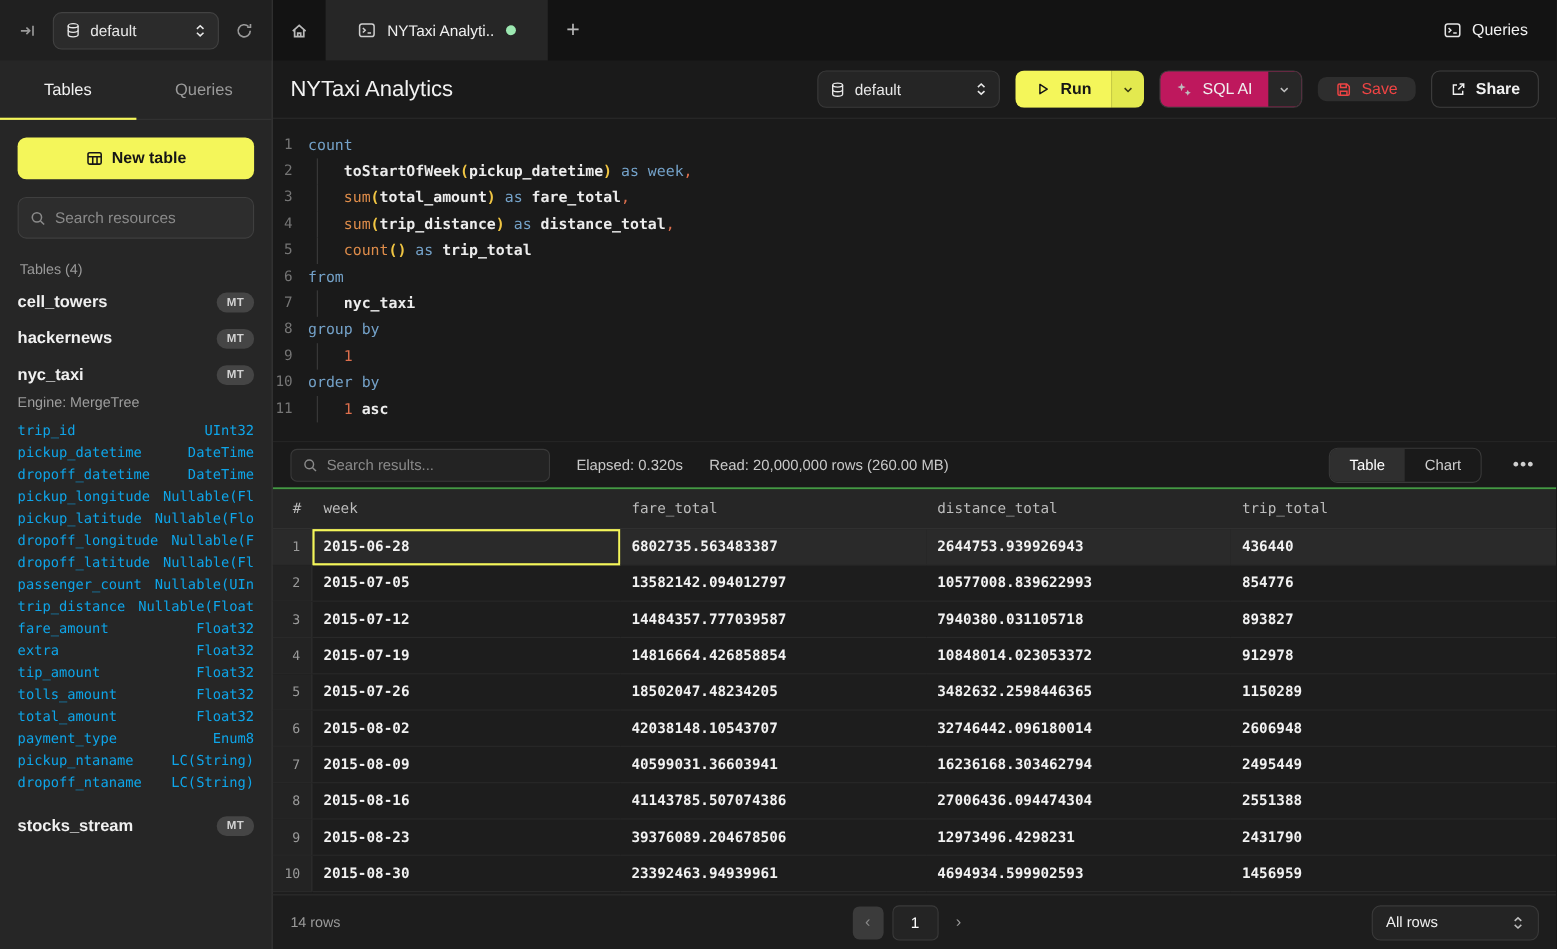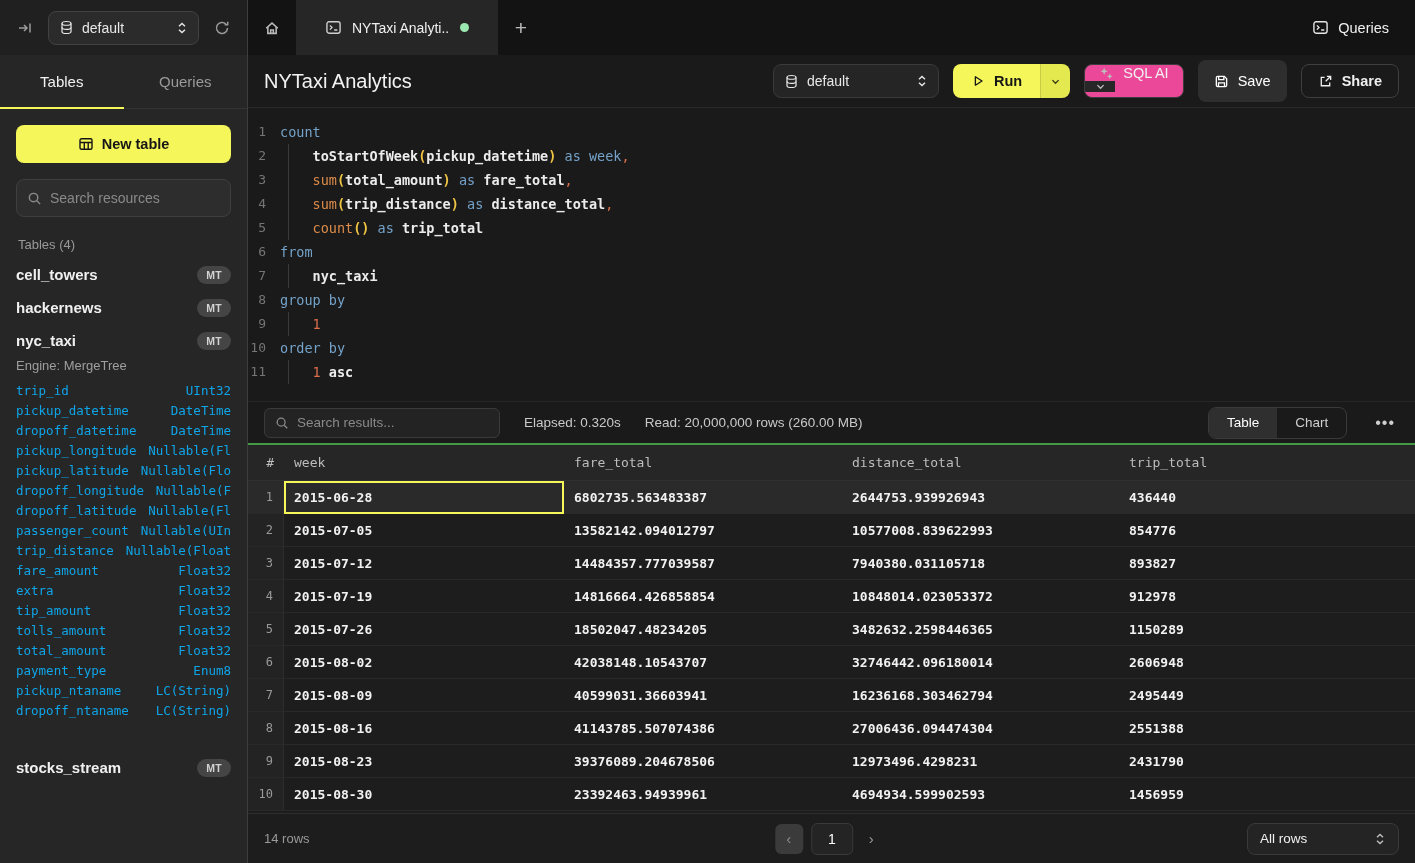--- a/index.html
+++ b/index.html
@@ -25,45 +25,45 @@
                font-family:"Liberation Sans", sans-serif; }
   .search-box { margin-top:16px; height:38px; background:#2d2d2d; border:1px solid #3f3f3f; border-radius:8px;
                 display:flex; align-items:center; gap:8px; padding:0 10px; color:#8a8a8a; font-size:14px; cursor:text; }
   .section-label { margin:20px 0 6px 2px; font-size:13px; color:#9a9a9a; }
   .tbl-item { height:33px; display:flex; align-items:center; justify-content:space-between; cursor:pointer; }
   .tbl-item .tname { font-size:15px; font-weight:600; color:#f0f0f0; }
   .badge { background:#454545; color:#d2d2d2; font-size:10.5px; font-weight:700; padding:3px 9px; border-radius:10px; letter-spacing:.3px; }
   .engine { font-size:13px; color:#9e9e9e; margin:1px 0 8px 0; }
   .col-row { display:flex; justify-content:space-between; height:20px; line-height:20px;
              font-family:"DejaVu Sans Mono", monospace; font-size:12.5px; color:#0ea5e9; white-space:pre; overflow:hidden; }
-  #stocks-item { margin-top:30px; }
+  #stocks-item { margin-top:13px; }
 
   
   .main { display:flex; flex-direction:column; overflow:hidden; background:#1a1a1a; }
   .tabstrip { height:55px; background:#131313; display:flex; align-items:stretch; flex:none; }
   .home-btn { width:48px; display:flex; align-items:center; justify-content:center; color:#b9b9b9; cursor:pointer; }
   .tab { width:202px; background:#262626; display:flex; align-items:center; gap:10px; padding:0 29px; cursor:pointer; }
   .tab-title { font-size:14px; color:#f0f0f0; white-space:nowrap; overflow:hidden; }
   .dot { width:9px; height:9px; border-radius:50%; background:#9ce8b1; flex:none; }
   .plus { width:46px; display:flex; align-items:center; justify-content:center; color:#b9b9b9; font-size:21px; cursor:pointer; }
   .strip-spacer { flex:1; }
   .queries-link { display:flex; align-items:center; gap:9px; padding:0 26px; color:#f0f0f0; font-size:14.5px; cursor:pointer; }
 
   .qheader { height:53px; border-bottom:1px solid #2a2a2a; display:flex; align-items:center; padding:0 16px; gap:14px; flex:none; }
   .qtitle { font-size:20px; color:#f2f2f2; }
   .hspacer { flex:1; }
   .qheader .dd { width:166px; background:#252525; border-color:#3a3a3a; }
   .run-btn { display:flex; align-items:stretch; height:34px; border-radius:8px; overflow:hidden; cursor:pointer; }
   .run-main { background:#f4f65a; color:#161616; display:flex; align-items:center; gap:9px; padding:0 18px; font-size:14.5px; font-weight:600; }
   .run-chev { background:#e3e94f; color:#3a3a12; display:flex; align-items:center; justify-content:center; width:30px; border-left:1px solid rgba(0,0,0,.12); }
-  .ai-btn { display:flex; align-items:stretch; height:34px; border:1px solid #3c3c3c; border-radius:8px; overflow:hidden; background:#ec4899; cursor:pointer;flex-direction:column; }
+  .ai-btn { display:flex; align-items:stretch; height:34px; border:1px solid #3c3c3c; border-radius:8px; overflow:hidden; background:#be185d; cursor:pointer; }
   .ai-main { display:flex; align-items:center; gap:9px; padding:0 14px; font-size:14.5px; color:#f0f0f0; }
   .ai-chev { width:30px; display:flex; align-items:center; justify-content:center; color:#bdbdbd; background:#272727; }
-  .save-btn { height:42px; background:#2e2e2e; border:none; border-radius:8px; display:flex; align-items:center; gap:9px;
-              padding:0 16px; color:#ffffff; font-size:14.5px; font-family:"Liberation Sans", sans-serif; cursor:default; }
+  .save-btn { height:22px; background:#2e2e2e; border:none; border-radius:8px; display:flex; align-items:center; gap:9px;
+              padding:0 16px; color:#ef4444; font-size:14.5px; font-family:"Liberation Sans", sans-serif; cursor:default; }
   .share-btn { height:34px; background:transparent; border:1px solid #3f3f3f; border-radius:8px; display:flex; align-items:center;
                gap:9px; padding:0 16px; color:#f0f0f0; font-size:14.5px; font-weight:600; font-family:"Liberation Sans", sans-serif; cursor:pointer; }
 
   .editor { height:293px; padding-top:12px; flex:none; overflow:hidden; }
   .line { display:flex; height:24px; }
   .lnum { width:32px; text-align:right; padding-right:14px; color:#757575; font-family:"DejaVu Sans Mono", monospace;
           font-size:13px; line-height:24px; flex:none; }
   .code { font-family:"DejaVu Sans Mono", monospace; font-size:13.5px; line-height:24px; white-space:pre; }
   .line.g .code { background:linear-gradient(#3a3a3a,#3a3a3a) 8px 0 / 1px 100% no-repeat; }
   .tk-kw { color:#74a2c9; }

